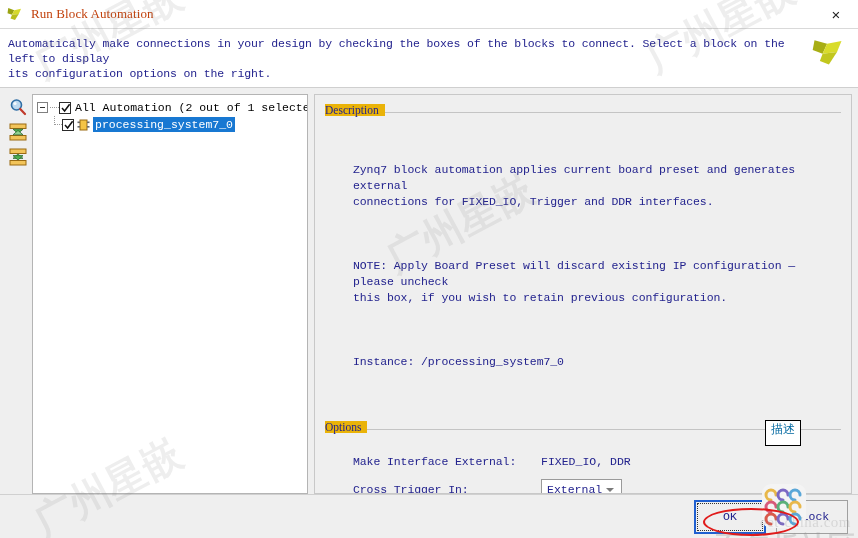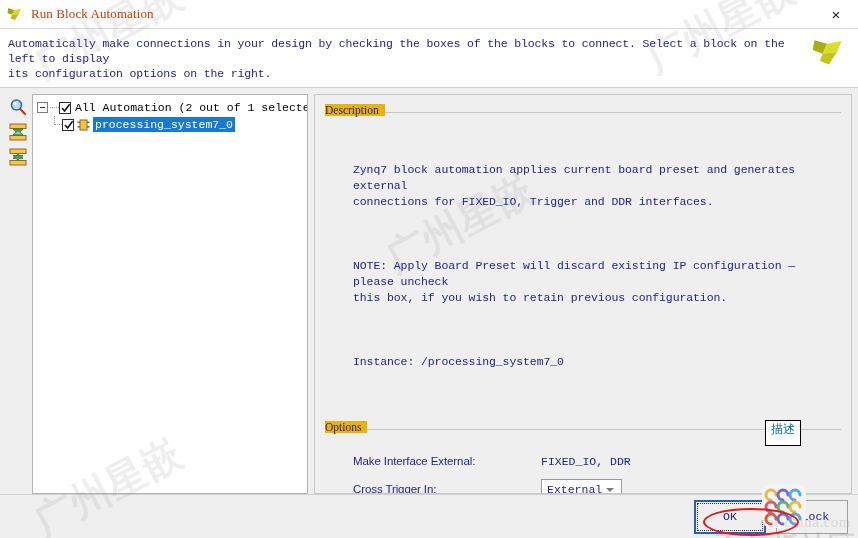--- a/index.html
+++ b/index.html
@@ -246,21 +246,21 @@
   .options-body {
     padding: 10px 0 0 28px;
   }
   .opt-row {
     display: flex;
     align-items: center;
     height: 26px;
     margin-bottom: 2px;
   }
   .opt-label {
-    font-family: Liberation Sans, sans-serif;
+    font-family: Liberation Mono, monospace;
     font-size: 11.5px;
     color: #23238e;
     width: 188px;
     flex: none;
     letter-spacing: -0.1px;
   }
   .opt-value {
     font-family: Liberation Mono, monospace;
     font-size: 11.5px;
     color: #23238e;

